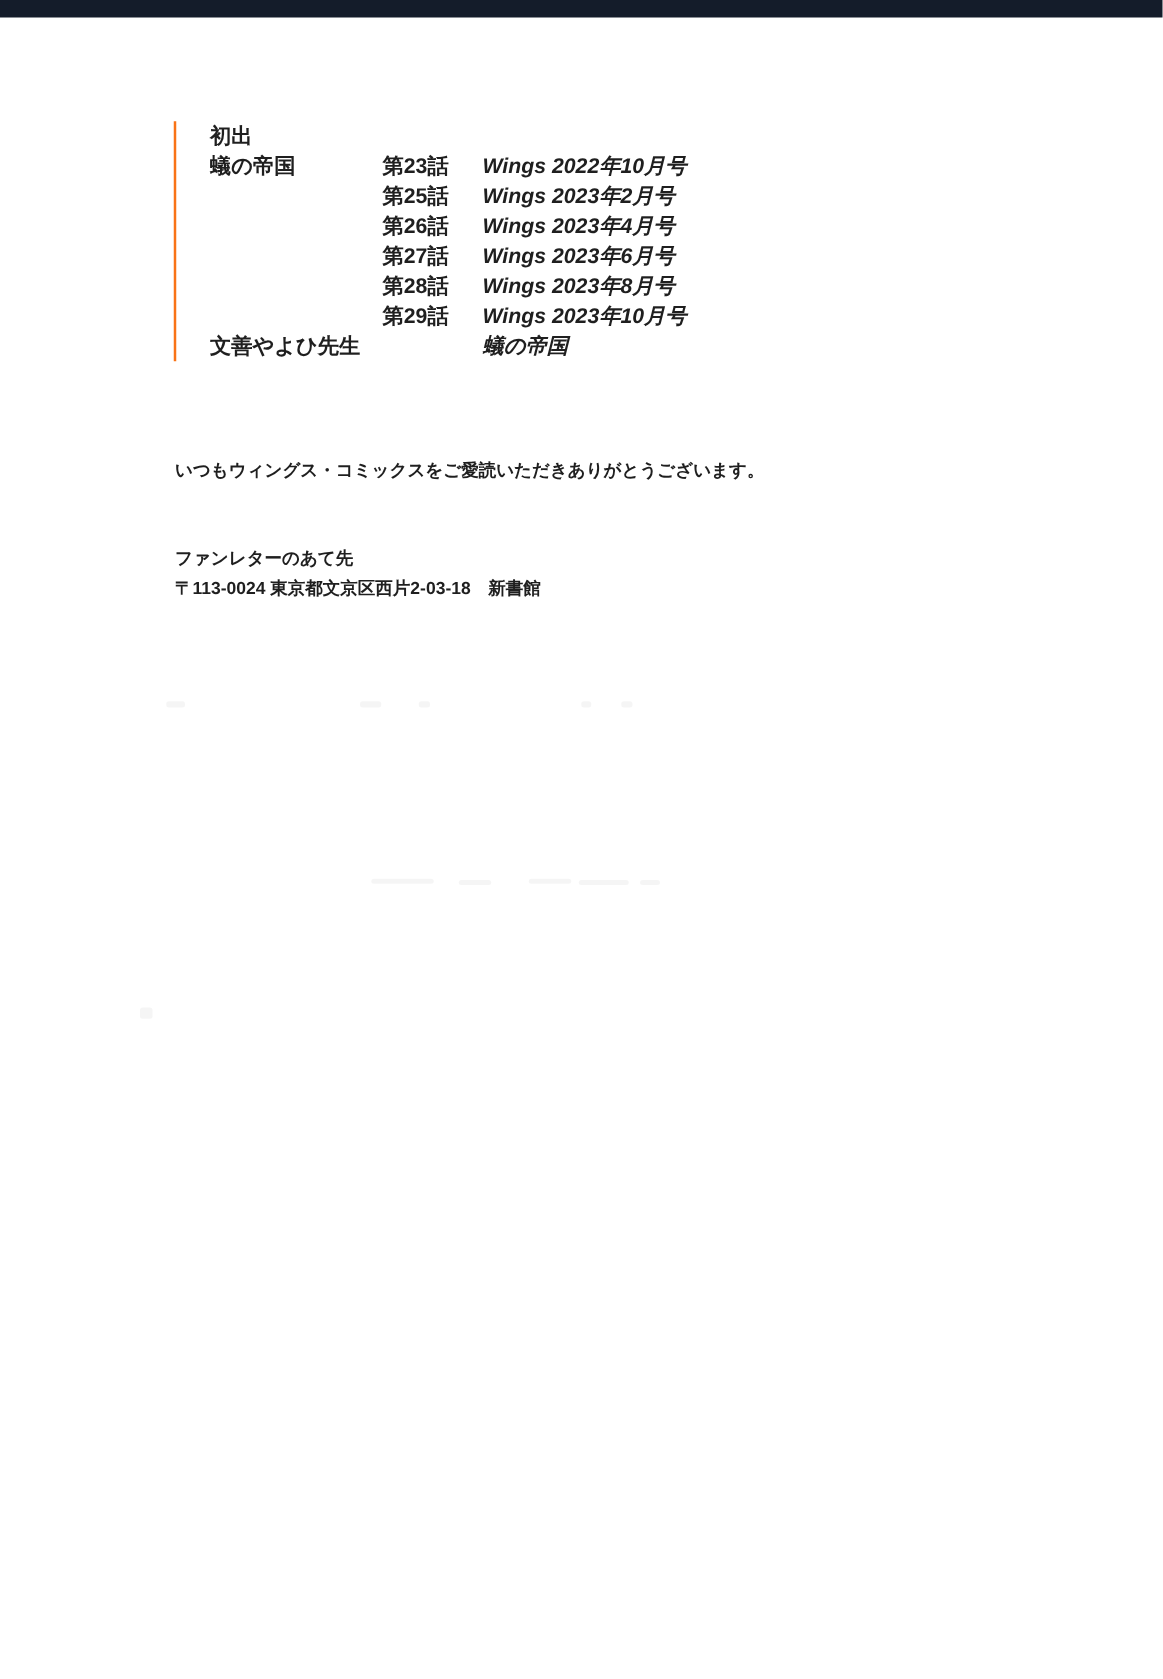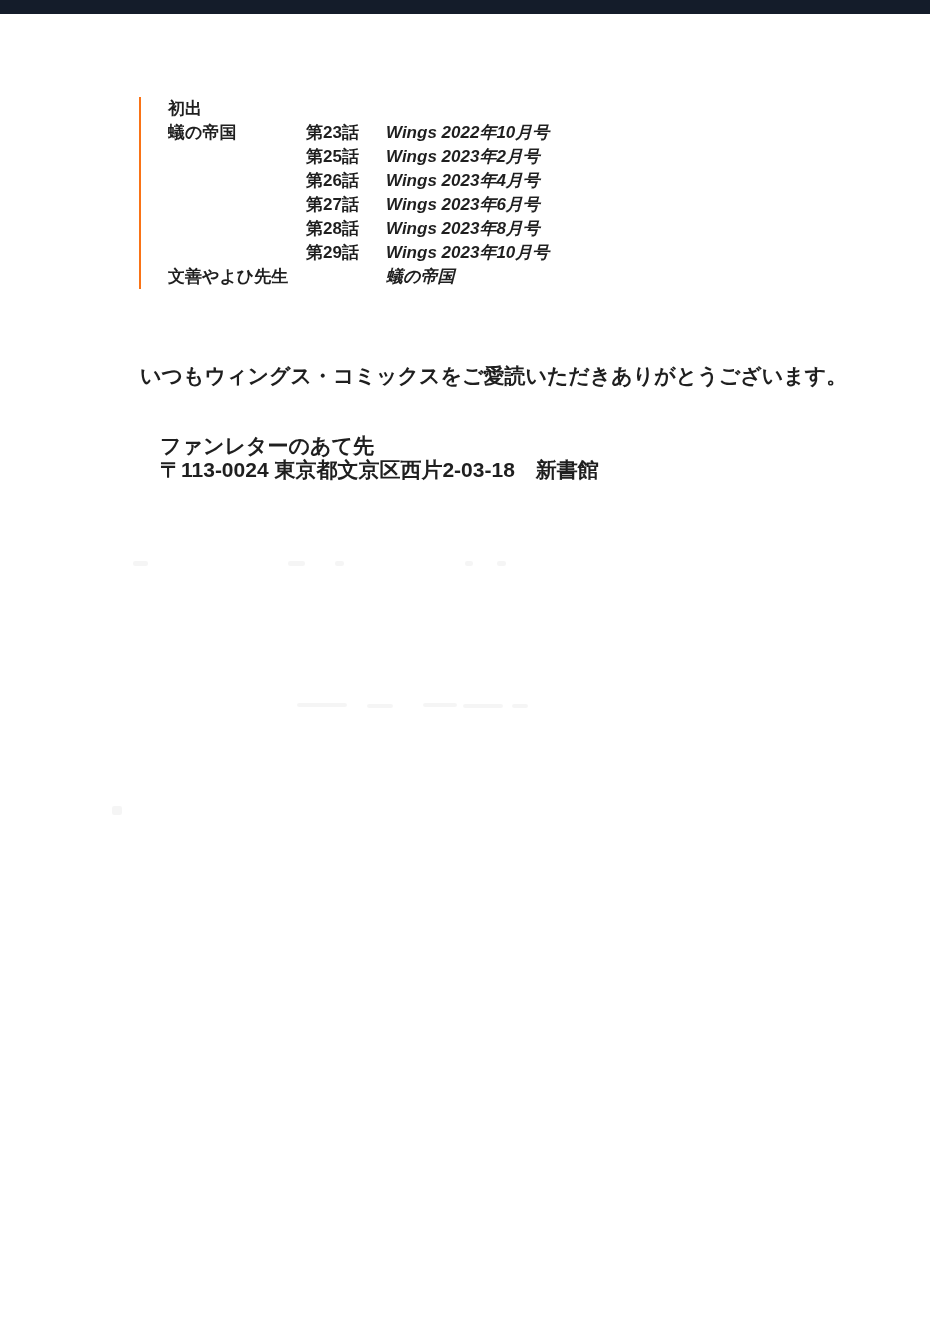--- a/index.html
+++ b/index.html
@@ -38,27 +38,27 @@
     font-size: 17px;
     font-weight: 600;
     white-space: nowrap;
   }
   .c1 { width: 138px; flex: 0 0 138px; }
   .c2 { width: 80px;  flex: 0 0 80px; }
   .c3 { flex: 0 0 auto; font-style: italic; }
   .textblock {
     position: absolute;
     left: 140px;
-    font-size: 21px;
+    font-size: 14px;
     line-height: 24px;
     font-weight: 600;
     white-space: nowrap;
   }
   .message   { top: 364px; }
-  .fanletter { top: 434px; margin-left: 20px; }
+  .fanletter { top: 434px; }
   
   .smudge {
     position: absolute;
     background: rgba(0, 0, 0, 0.04);
     border-radius: 2px;
   }
 </style>
 </head>
 <body style="background: rgb(255, 255, 255); color: rgb(31, 31, 31);">
 

